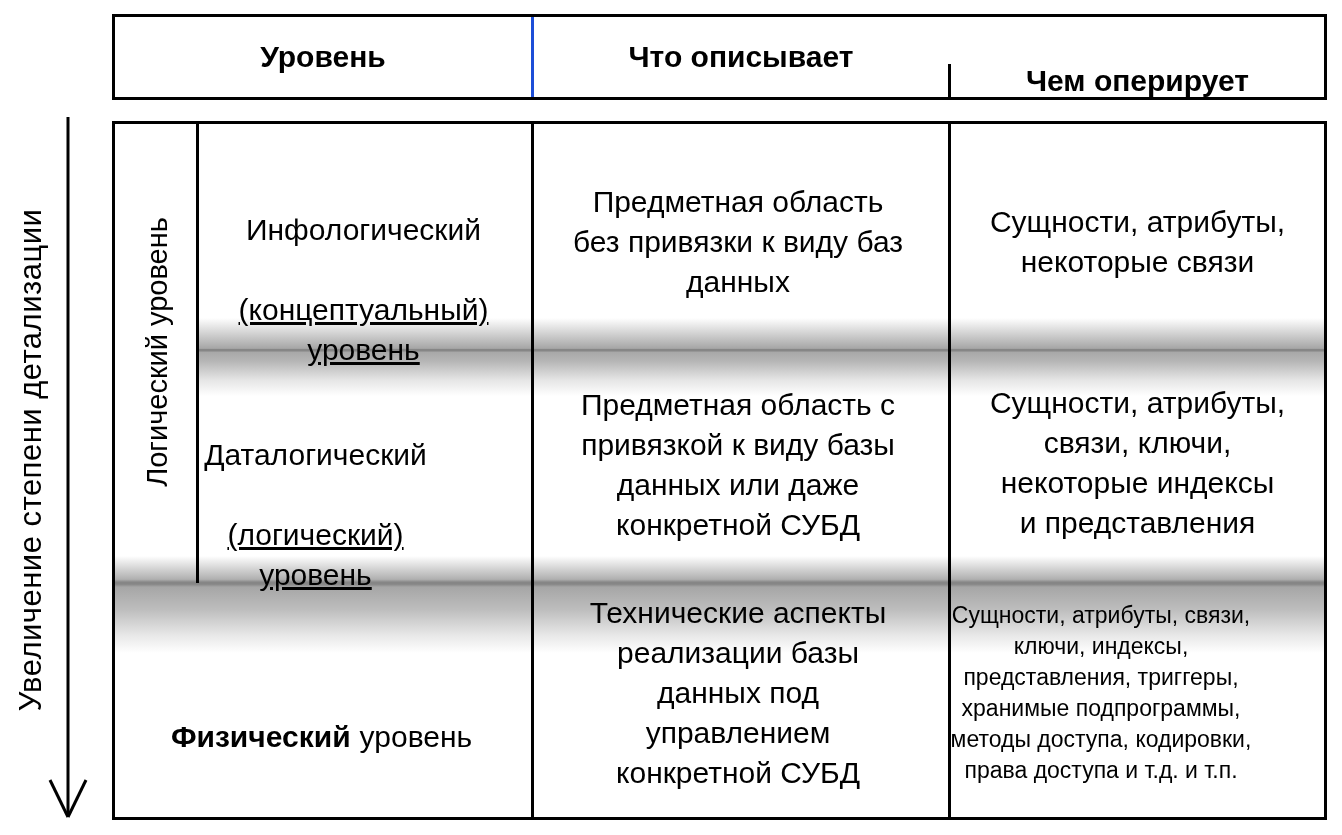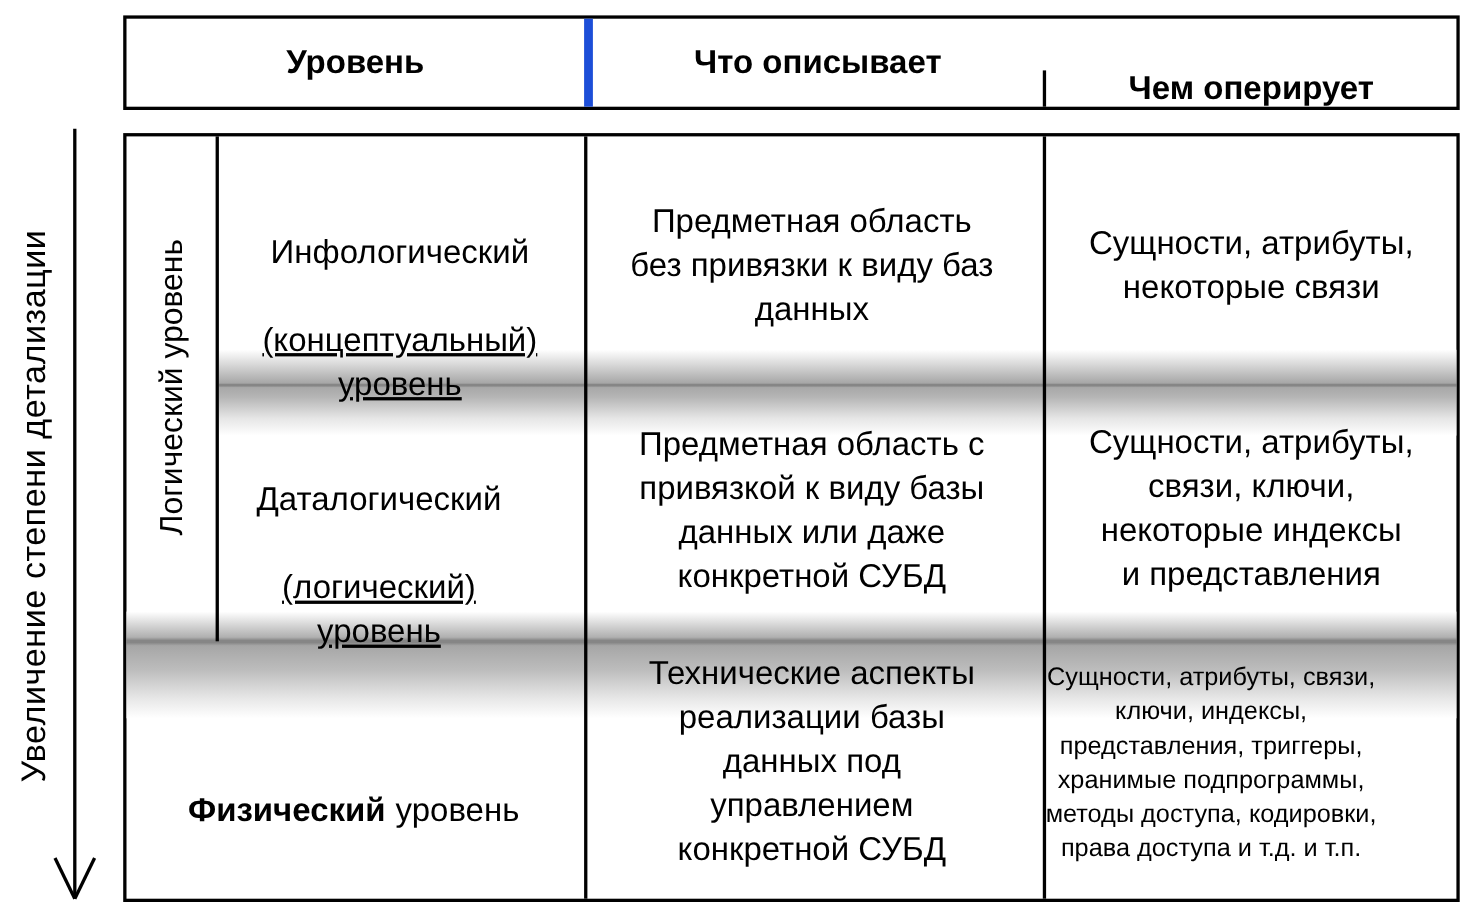--- a/index.html
+++ b/index.html
@@ -22,21 +22,21 @@
   
   .hdr {
     position:absolute; left:112px; top:14px; width:1215px; height:86px;
     border:3px solid #000; display:flex; background:#fff;
   }
   .hdr-cell {
     display:flex; align-items:center; justify-content:center;
     font-weight:bold; font-size:30px;
   }
   .hdr-cell.c1 { width:416px; }
-  .hdr-cell.c2 { width:417px; border-left:8px solid #1d4ed8; }
+  .hdr-cell.c2 { width:417px; border-left:3px solid #1d4ed8; }
   .hdr-cell.c3 { flex:1; border-left:3px solid #000;margin-top:47px; }
 
   
   .tbl {
     position:absolute; left:112px; top:121px; width:1215px; height:699px;
     border:3px solid #000; background:#fff;
   }
   .vline { position:absolute; top:0; width:3px; background:#000; }
   .vline.colA { left:416px; height:693px; }
   .vline.colB { left:833px; height:693px; }
@@ -68,21 +68,21 @@
   }
   .cell .lvl-bold { display:block; font-weight:normal; }
   .cell .lines { display:block;text-decoration:underline; }
   .cell.small { font-size:23px; line-height:31px; }
   .bold-inline { font-weight:bold; }
   .rest-inline { margin-left:9px; }
 
   .r1c1 { left:81px;  width:335px; top:46px; }
   .r1c2 { left:413px; width:420px; top:58px; }
   .r1c3 { left:833px; width:379px; top:78px; }
-  .r2c1 { left:94px;  width:271px; top:271px; }
+  .r2c1 { left:65px;  width:271px; top:271px; }
   .r2c2 { left:413px; width:420px; top:261px; }
   .r2c3 { left:833px; width:379px; top:259px; }
   .r3c1 { left:0;     width:413px; top:553px; }
   .r3c2 { left:413px; width:420px; top:469px; }
   .r3c3 { left:833px; width:306px; top:476px; }
 </style>
 </head>
 <body>
 
 <div class="stage">

